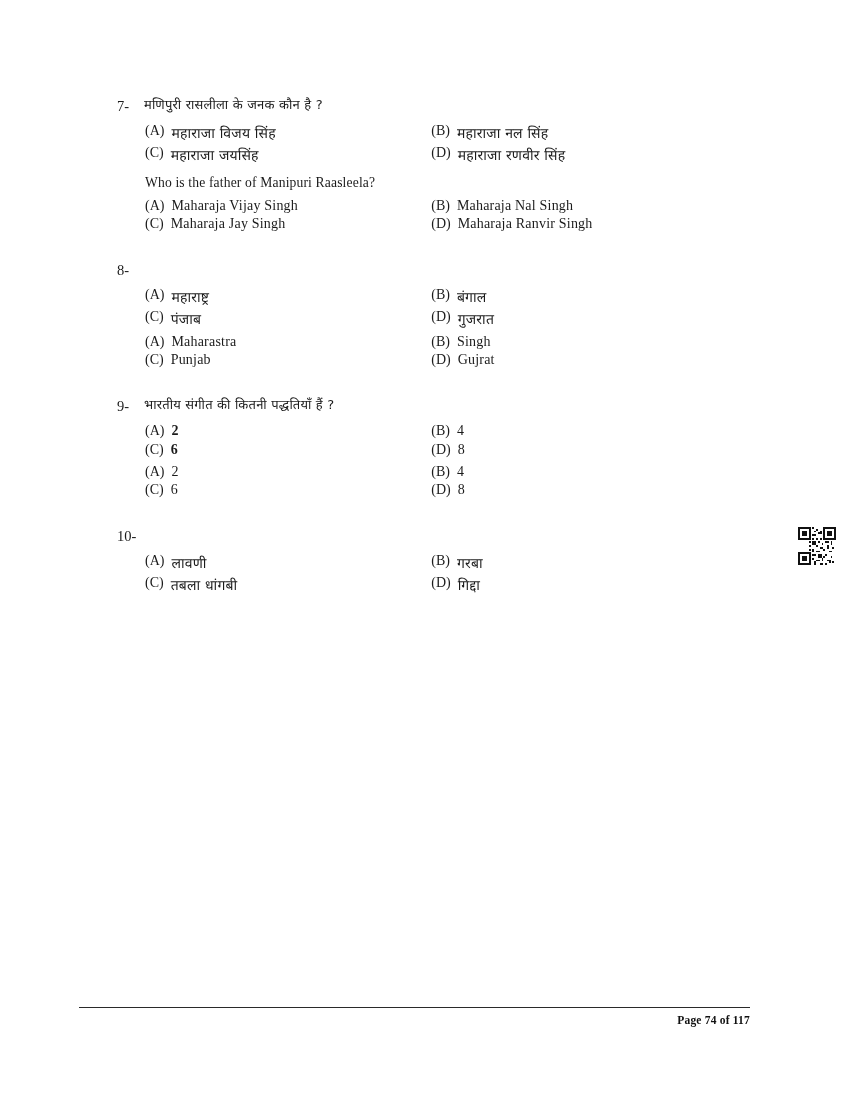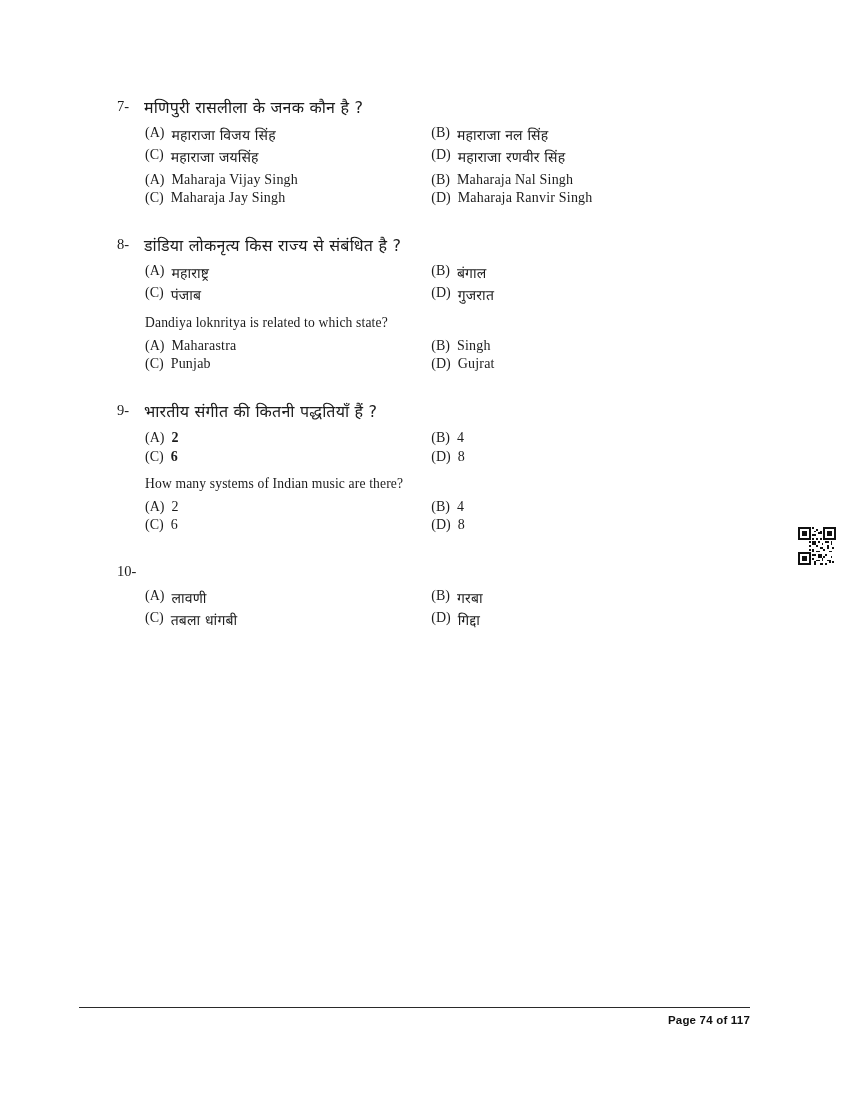--- a/index.html
+++ b/index.html
@@ -39,21 +39,21 @@
     line-height: 1.45;
     margin-left: -1px;
   }
   .qnum {
     min-width: 27px;
     flex: 0 0 auto;
     font-family: "Liberation Serif", serif;
   }
   .qtext-hi {
     font-family: "DejaVu Sans", sans-serif;
-    font-size: 16px;
+    font-size: 13px;
     letter-spacing: 0.2px;
     text-align: right;
   }
 
   .opts {
     margin-top: 6px;
   }
   .optrow {
     display: flex;
     margin-left: 27px;
@@ -104,21 +104,21 @@
     left: 79px;
     top: 1007px;
     width: 671px;
     height: 1px;
     background: #2a2a2a;
   }
   .footer-text {
     position: absolute;
     right: 100px;
     top: 1014px;
-    font-family: Liberation Sans, sans-serif;
+    font-family: Liberation Serif, serif;
     font-size: 11.5px;
     font-weight: bold;
     color: #111;
     letter-spacing: 0.2px;
   }
 
   
   .qr {
     position: absolute;
     left: 798px;
@@ -156,20 +156,21 @@
           <div class="opt left">
             <span class="optlabel">(C)</span>
             <span class="optval-hi">महाराजा जयसिंह</span>
           </div>
           <div class="opt right">
             <span class="optlabel">(D)</span>
             <span class="optval-hi">महाराजा रणवीर सिंह</span>
           </div>
         </div>
       </div>
+      <div class="subq">Who is the father of Manipuri Raasleela?</div>
       <div class="opts">
         <div class="optrow">
           <div class="opt left">
             <span class="optlabel">(A)</span>
             <span class="optval-en">Maharaja Vijay Singh</span>
           </div>
           <div class="opt right">
             <span class="optlabel">(B)</span>
             <span class="optval-en">Maharaja Nal Singh</span>
           </div>
@@ -185,21 +186,20 @@
           </div>
         </div>
       </div>
     </div>
 
     <div class="spacer-q"></div>
 
     <div class="qblock">
       <div class="qstem">
         <span class="qnum">8-</span>
-        <span class="qtext-hi">डांडिया लोकनृत्य किस राज्य से संबंधित है ?</span>
       </div>
       <div class="opts row-gap-hi">
         <div class="optrow">
           <div class="opt left">
             <span class="optlabel">(A)</span>
             <span class="optval-hi">महाराष्ट्र</span>
           </div>
           <div class="opt right">
             <span class="optlabel">(B)</span>
             <span class="optval-hi">बंगाल</span>
@@ -209,21 +209,20 @@
           <div class="opt left">
             <span class="optlabel">(C)</span>
             <span class="optval-hi">पंजाब</span>
           </div>
           <div class="opt right">
             <span class="optlabel">(D)</span>
             <span class="optval-hi">गुजरात</span>
           </div>
         </div>
       </div>
-      <div class="subq">Dandiya loknritya is related to which state?</div>
       <div class="opts">
         <div class="optrow">
           <div class="opt left">
             <span class="optlabel">(A)</span>
             <span class="optval-en">Maharastra</span>
           </div>
           <div class="opt right">
             <span class="optlabel">(B)</span>
             <span class="optval-en">Singh</span>
           </div>
@@ -263,21 +262,20 @@
           <div class="opt left">
             <span class="optlabel">(C)</span>
             <span class="optval-en optval-bold">6</span>
           </div>
           <div class="opt right">
             <span class="optlabel">(D)</span>
             <span class="optval-en">8</span>
           </div>
         </div>
       </div>
-      <div class="subq">How many systems of Indian music are there?</div>
       <div class="opts">
         <div class="optrow">
           <div class="opt left">
             <span class="optlabel">(A)</span>
             <span class="optval-en">2</span>
           </div>
           <div class="opt right">
             <span class="optlabel">(B)</span>
             <span class="optval-en">4</span>
           </div>

